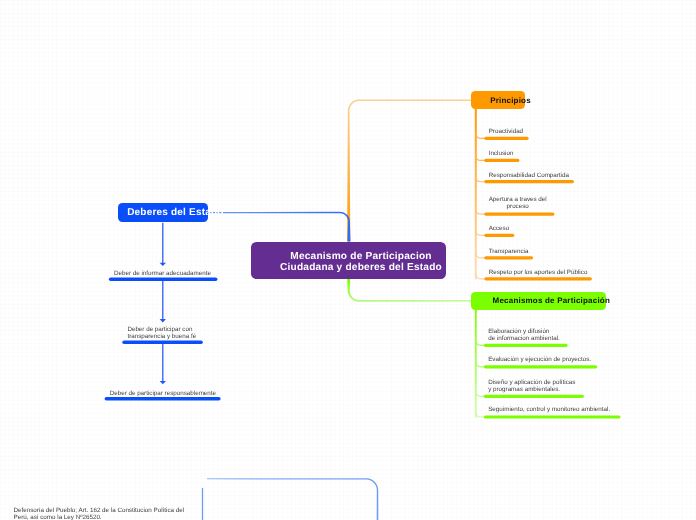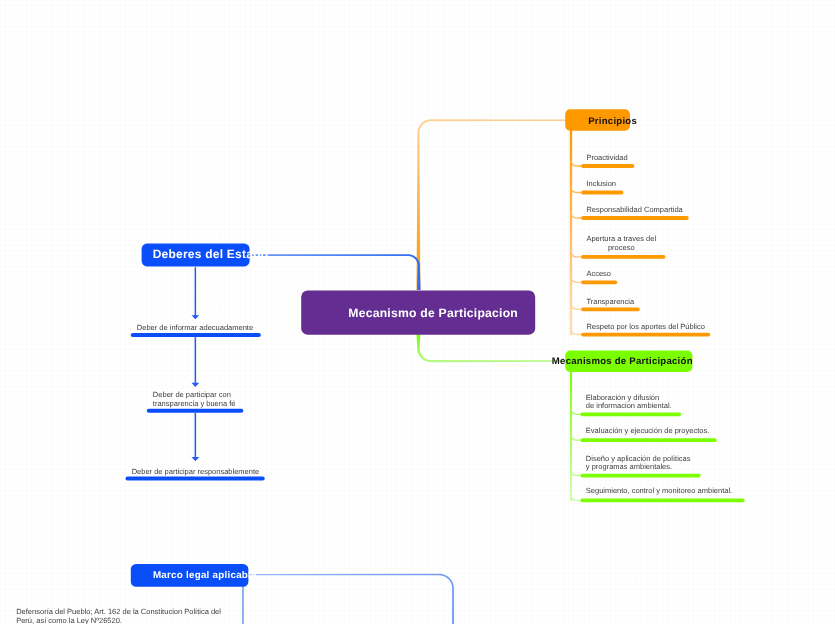--- a/index.html
+++ b/index.html
@@ -94,46 +94,44 @@
       <path d="M 162.8 280.9 L 162.8 319.6" fill="none" stroke="#2359f7" stroke-width="1.25" stroke-linecap="butt" stroke-linejoin="round"></path>
       <path d="M 159.60000000000002 319 L 166 319 L 162.8 322.4 Z" fill="#2359f7" stroke="none"></path>
       <path d="M 162.8 344 L 162.8 381.50000000000006" fill="none" stroke="#2359f7" stroke-width="1.25" stroke-linecap="butt" stroke-linejoin="round"></path>
       <path d="M 159.60000000000002 380.90000000000003 L 166 380.90000000000003 L 162.8 384.3 Z" fill="#2359f7" stroke="none"></path>
     </g>
 </svg>
 
 <div id="nodes">
     <div class="node" style="left: 250.8px; top: 241.6px; width: 195.4px; height: 37.2px; border-radius: 5.5px; background: rgb(99, 45, 145); color: rgb(255, 255, 255); font-size: 10.15px; flex-direction: column; line-height: 1.084; padding-top: 3.2px; text-align: right;">
       <div>Mecanismo de Participacion</div>
+      <div>Ciudadana y deberes del Estado</div>
     </div>
     <div class="node" style="left: 471px; top: 91px; width: 54px; height: 18px; border-radius: 4.2px; background: rgb(255, 153, 0); color: rgb(18, 18, 18); font-size: 8px;">
       <span>Principios</span>
     </div>
     <div class="leaf-label" style="font-size: 6.25px; line-height: 7px; text-align: left; left: 488.7px; top: 128.3px;">Proactividad</div>
     <div class="leaf-label" style="font-size: 6.25px; line-height: 7px; text-align: left; left: 488.7px; top: 150.3px;">Inclusion</div>
     <div class="leaf-label" style="font-size: 6.25px; line-height: 7px; text-align: left; left: 488.7px; top: 171.7px;">Responsabilidad Compartida</div>
     <div class="leaf-label" style="font-size: 6.25px; line-height: 7px; text-align: center; left: 488.7px; top: 195.7px;">Apertura a traves del
 proceso</div>
     <div class="leaf-label" style="font-size: 6.25px; line-height: 7px; text-align: left; left: 488.7px; top: 225.3px;">Acceso</div>
     <div class="leaf-label" style="font-size: 6.25px; line-height: 7px; text-align: left; left: 488.7px; top: 247.7px;">Transparencia</div>
     <div class="leaf-label" style="font-size: 6.25px; line-height: 7px; text-align: left; left: 488.7px; top: 268.7px;">Respeto por los aportes del Público</div>
-    <div class="node" style="left: 471.3px; top: 292px; width: 106px; height: 17.6px; border-radius: 4.2px; background: rgb(123, 255, 0); color: rgb(18, 18, 18); font-size: 8px; justify-content: flex-end;">
+    <div class="node" style="left: 471.3px; top: 292px; width: 135px; height: 17.6px; border-radius: 4.2px; background: rgb(123, 255, 0); color: rgb(18, 18, 18); font-size: 8px;">
       <span>Mecanismos de Participación</span>
     </div>
     <div class="leaf-label" style="font-size: 6.25px; line-height: 7px; text-align: left; left: 488.2px; top: 327.6px;">Elaboración y difusión
 de informacion ambiental.</div>
     <div class="leaf-label" style="font-size: 6.25px; line-height: 7px; text-align: left; left: 488.2px; top: 355.8px;">Evaluación y ejecución de proyectos.</div>
     <div class="leaf-label" style="font-size: 6.25px; line-height: 7px; text-align: left; left: 488.2px; top: 378.6px;">Diseño y aplicación de políticas
 y programas ambientales.</div>
     <div class="leaf-label" style="font-size: 6.25px; line-height: 7px; text-align: left; left: 488.2px; top: 406.2px;">Seguimiento, control y monitoreo ambiental.</div>
     <div class="node" style="left: 117.6px; top: 202.8px; width: 90.6px; height: 18.8px; border-radius: 4.4px; background: rgb(10, 78, 250); color: rgb(255, 255, 255); font-size: 10px;">
       <span>Deberes del Estado</span>
     </div>
     <div class="leaf-label" style="font-size: 6.25px; text-align: left; left: 114px; top: 269.9px;">Deber de informar adecuadamente</div>
     <div class="leaf-label" style="font-size: 6.25px; text-align: left; left: 127.4px; top: 326.2px;">Deber de participar con
 transparencia y buena fé</div>
     <div class="leaf-label" style="font-size: 6.25px; text-align: left; left: 109.7px; top: 389.8px;">Deber de participar responsablemente</div>
-    <div class="node" style="left: 109.2px; top: 470.4px; width: 98px; height: 18.2px; border-radius: 4.4px; background: rgb(10, 78, 250); color: rgb(255, 255, 255); font-size: 8.2px;">
-      <span>Marco legal aplicable</span>
-    </div>
     <div class="leaf-label" style="font-size: 6.25px; line-height: 6.5px; text-align: left; left: 13.5px; top: 508.2px;">Defensoría del Pueblo; Art. 162 de la Constitucion Política del
 Perú, así como la Ley Nº26520.</div>
   </div>
 
 </body></html>

